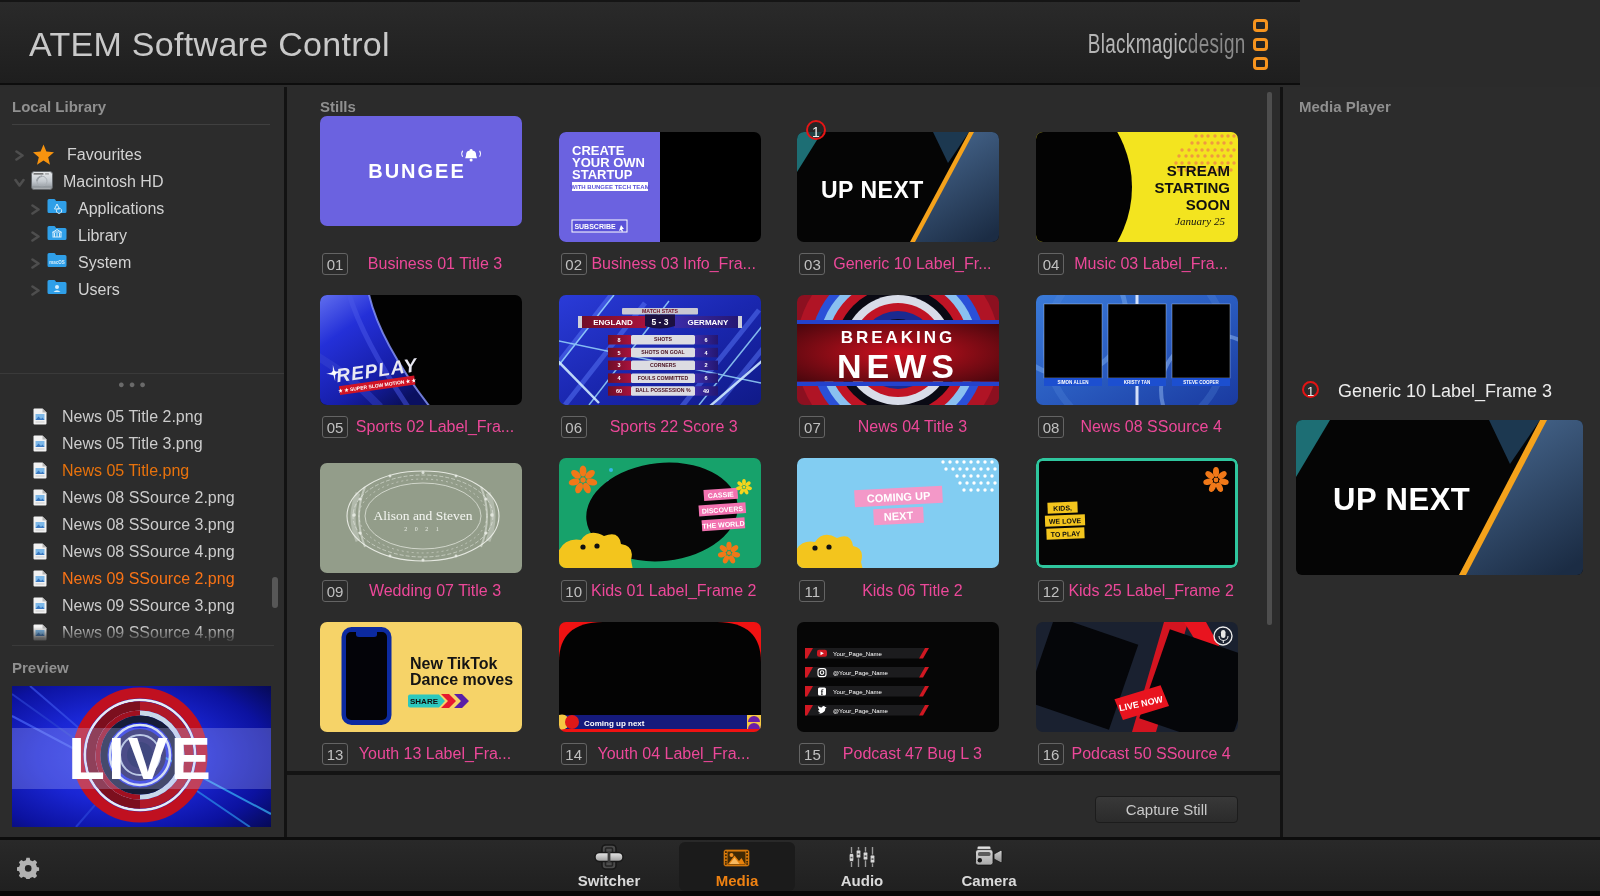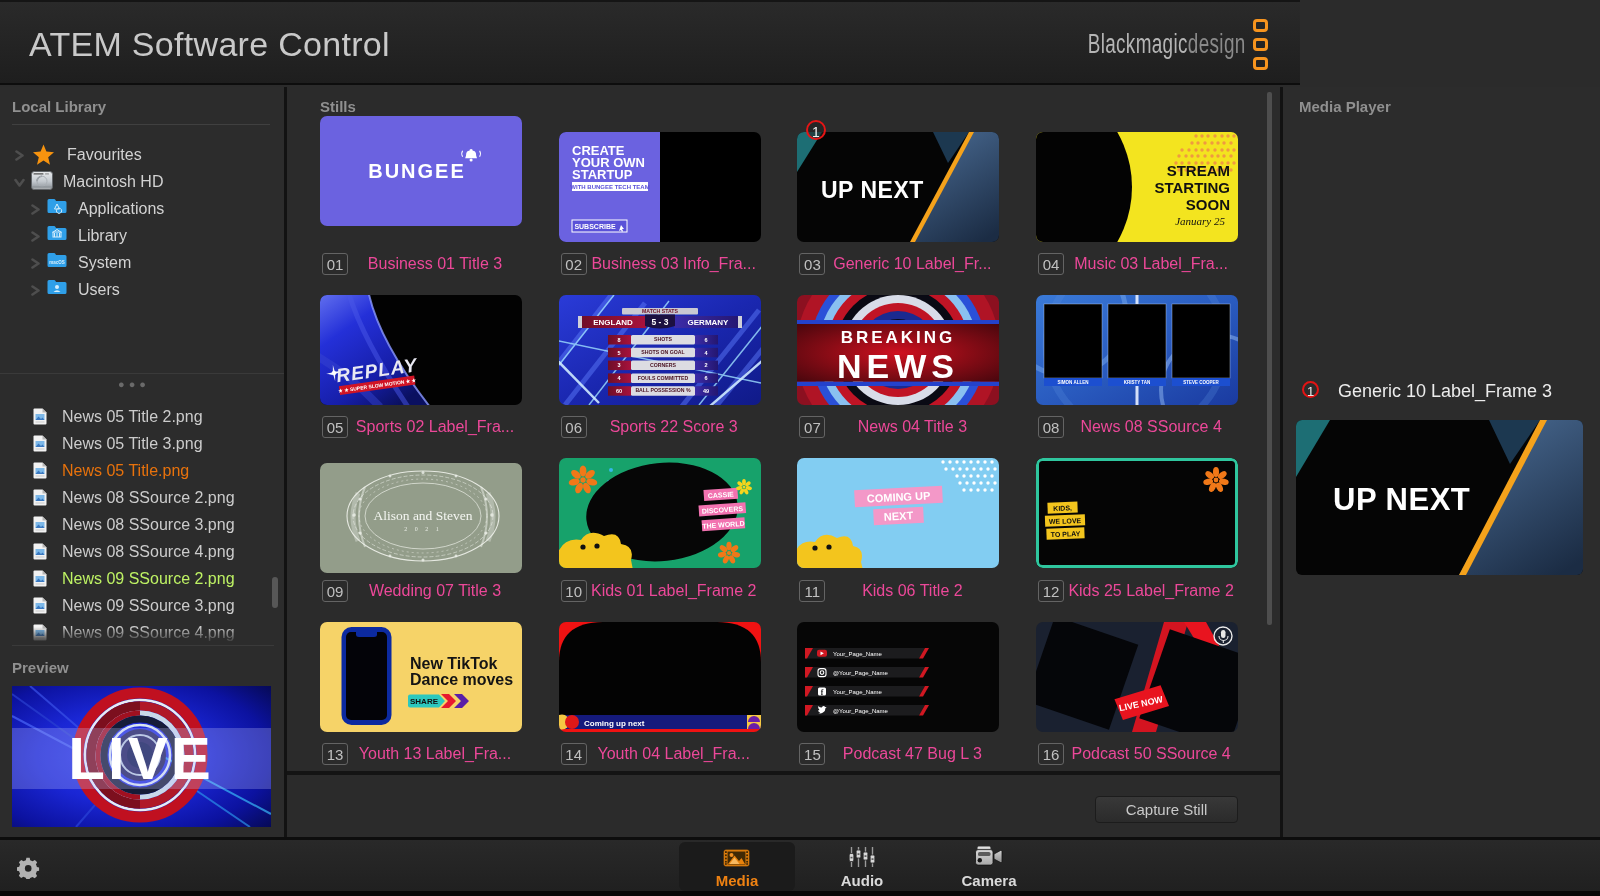--- a/index.html
+++ b/index.html
@@ -188,21 +188,21 @@
 <div class="frow" style="left:0; top:451px; width:232px; color:#cccccc;">
 <span style="position:absolute; left:33px; top:5px; line-height:0;"><svg width="14" height="17" viewBox="0 0 14 17">
             <path d="M0.5 1.5 Q0.5 0.5 1.5 0.5 L9.5 0.5 L13.5 4.5 L13.5 15.5 Q13.5 16.5 12.5 16.5 L1.5 16.5 Q0.5 16.5 0.5 15.5 Z" fill="#f2f2f2"></path>
             <path d="M9.5 0.5 L9.5 4.5 L13.5 4.5 Z" fill="#b5b5b5"></path>
             <rect x="2.5" y="6" width="9" height="6" fill="#7db8e8"></rect>
             <path d="M2.5 12 L5.5 8.5 L8 11 L9.5 9.5 L11.5 12 Z" fill="#3a78c0"></path>
             <rect x="2.5" y="13.5" width="9" height="1" fill="#c9c9c9"></rect>
           </svg></span>
 <span style="position:absolute; left:62px;">News 08 SSource 4.png</span>
       </div>
-<div class="frow" style="left:0; top:478px; width:284px; color:#bef264;">
+<div class="frow" style="left:0; top:478px; width:284px; color:#f97316;">
 <span style="position:absolute; left:33px; top:5px; line-height:0;"><svg width="14" height="17" viewBox="0 0 14 17">
             <path d="M0.5 1.5 Q0.5 0.5 1.5 0.5 L9.5 0.5 L13.5 4.5 L13.5 15.5 Q13.5 16.5 12.5 16.5 L1.5 16.5 Q0.5 16.5 0.5 15.5 Z" fill="#f2f2f2"></path>
             <path d="M9.5 0.5 L9.5 4.5 L13.5 4.5 Z" fill="#b5b5b5"></path>
             <rect x="2.5" y="6" width="9" height="6" fill="#7db8e8"></rect>
             <path d="M2.5 12 L5.5 8.5 L8 11 L9.5 9.5 L11.5 12 Z" fill="#3a78c0"></path>
             <rect x="2.5" y="13.5" width="9" height="1" fill="#c9c9c9"></rect>
           </svg></span>
 <span style="position:absolute; left:62px;">News 09 SSource 2.png</span>
       </div>
 <div class="frow" style="left:0; top:505px; width:284px; color:#cccccc;">
@@ -832,20 +832,37 @@
 <polygon points="0,0 34,0 0,57" fill="#1d6e74"></polygon>
 <polygon points="247,0 287,0 287,155 163,155" fill="url(#mpg)"></polygon>
 <polygon points="193,0 244,0 214,44" fill="#1c3850"></polygon>
 <polygon points="244,0 251,0 170,155 163,155" fill="#f5a21b"></polygon>
 <text x="37" y="90" font-size="31" font-weight="bold" fill="#fff" letter-spacing="0.5" font-family="Liberation Sans">UP NEXT</text>
 </svg></div>
 </div>
 
 <div id="bottombar">
   <div id="mediatab"></div>
+  <div class="tab" style="left:551px;">
+      <div style="position:absolute; left:43px; top:1px;"><svg width="30" height="26" viewBox="0 0 30 26">
+<rect x="8" y="1" width="14" height="24" rx="3.5" fill="#4c4c4c" stroke="#181818" stroke-width="1.6"></rect>
+<rect x="11.5" y="4" width="7" height="7" rx="1" fill="none" stroke="#232323" stroke-width="1.6"></rect>
+<rect x="11.5" y="15" width="7" height="7" rx="1" fill="none" stroke="#232323" stroke-width="1.6"></rect>
+<rect x="1" y="8.5" width="28" height="9" rx="4.5" fill="url(#swg)" stroke="#181818" stroke-width="1.4"></rect>
+<rect x="13.6" y="7.5" width="2.8" height="11" fill="#3c3c3c"></rect>
+<defs>
+            <linearGradient id="swg" x1="0" y1="0" x2="0" y2="1">
+              <stop offset="0" stop-color="#e8e8e8"></stop>
+              <stop offset="0.5" stop-color="#c2c2c2"></stop>
+              <stop offset="1" stop-color="#9a9a9a"></stop>
+            </linearGradient>
+          </defs>
+        </svg></div>
+      <div class="tlbl">Switcher</div>
+    </div>
   <div class="tab" style="left:679px;">
       <div style="position:absolute; left:44px; top:6px;"><svg width="27" height="18" viewBox="0 0 27 18">
 <rect x="0.8" y="0.8" width="25.4" height="16.4" rx="2" fill="#e8820c" stroke="#7a4a10" stroke-width="0.5"></rect>
 <rect x="4.5" y="2.5" width="18" height="13" fill="#402905"></rect>
 <g fill="#402905">
             <rect x="2" y="2.2" width="1.8" height="1.8"></rect>
             <rect x="2" y="5.4" width="1.8" height="1.8"></rect>
             <rect x="2" y="8.6" width="1.8" height="1.8"></rect>
             <rect x="2" y="11.8" width="1.8" height="1.8"></rect>
             <rect x="2" y="14.2" width="1.8" height="1.6"></rect>

